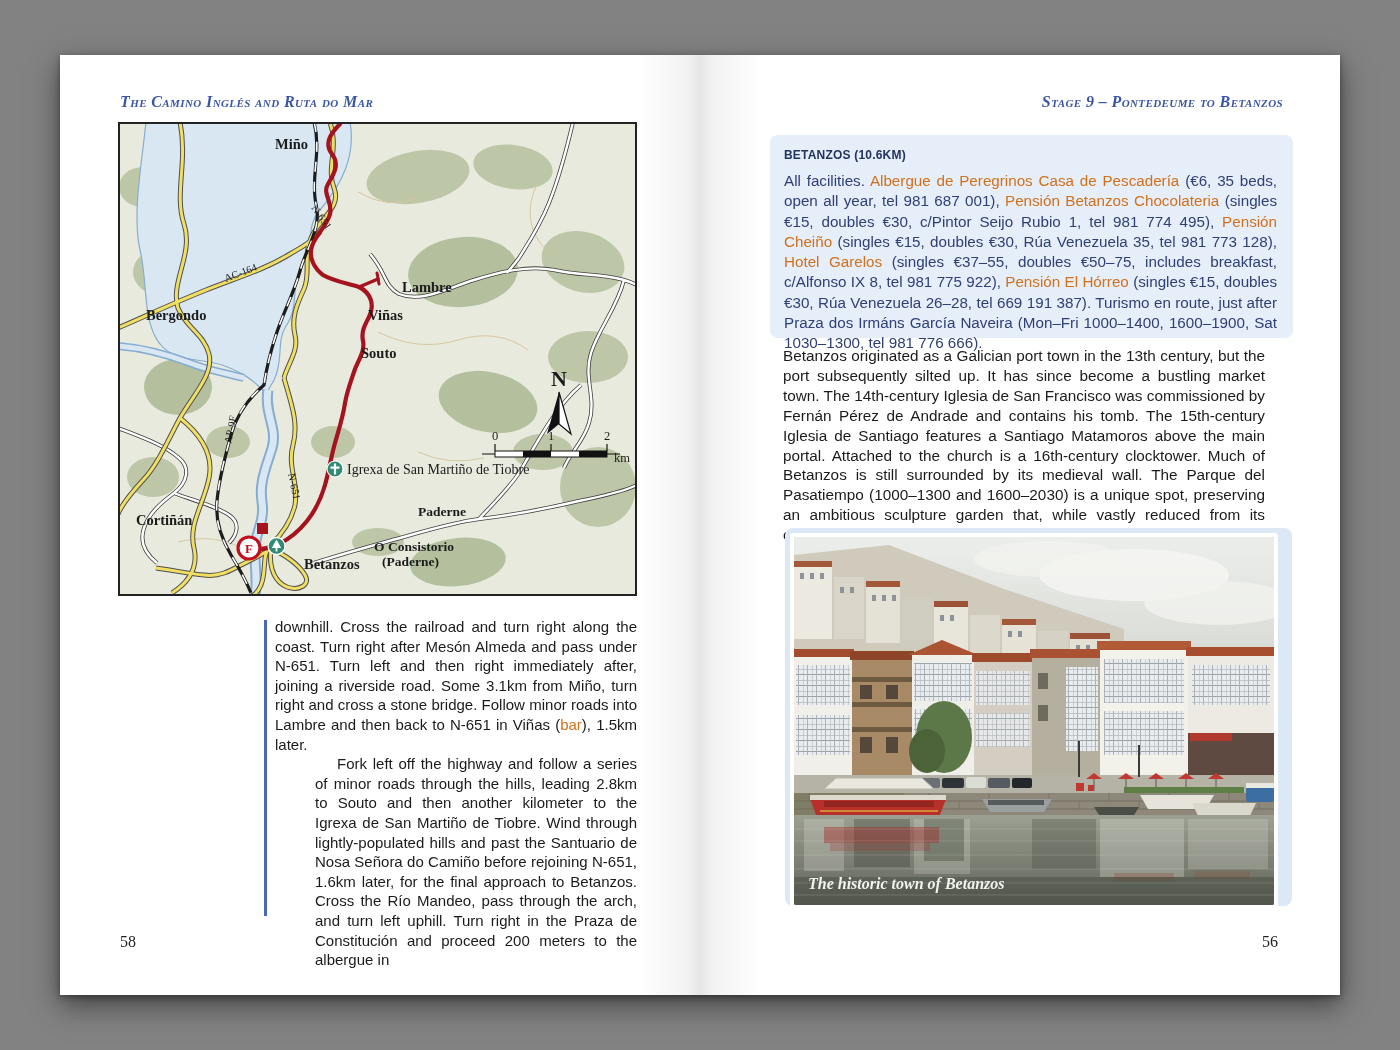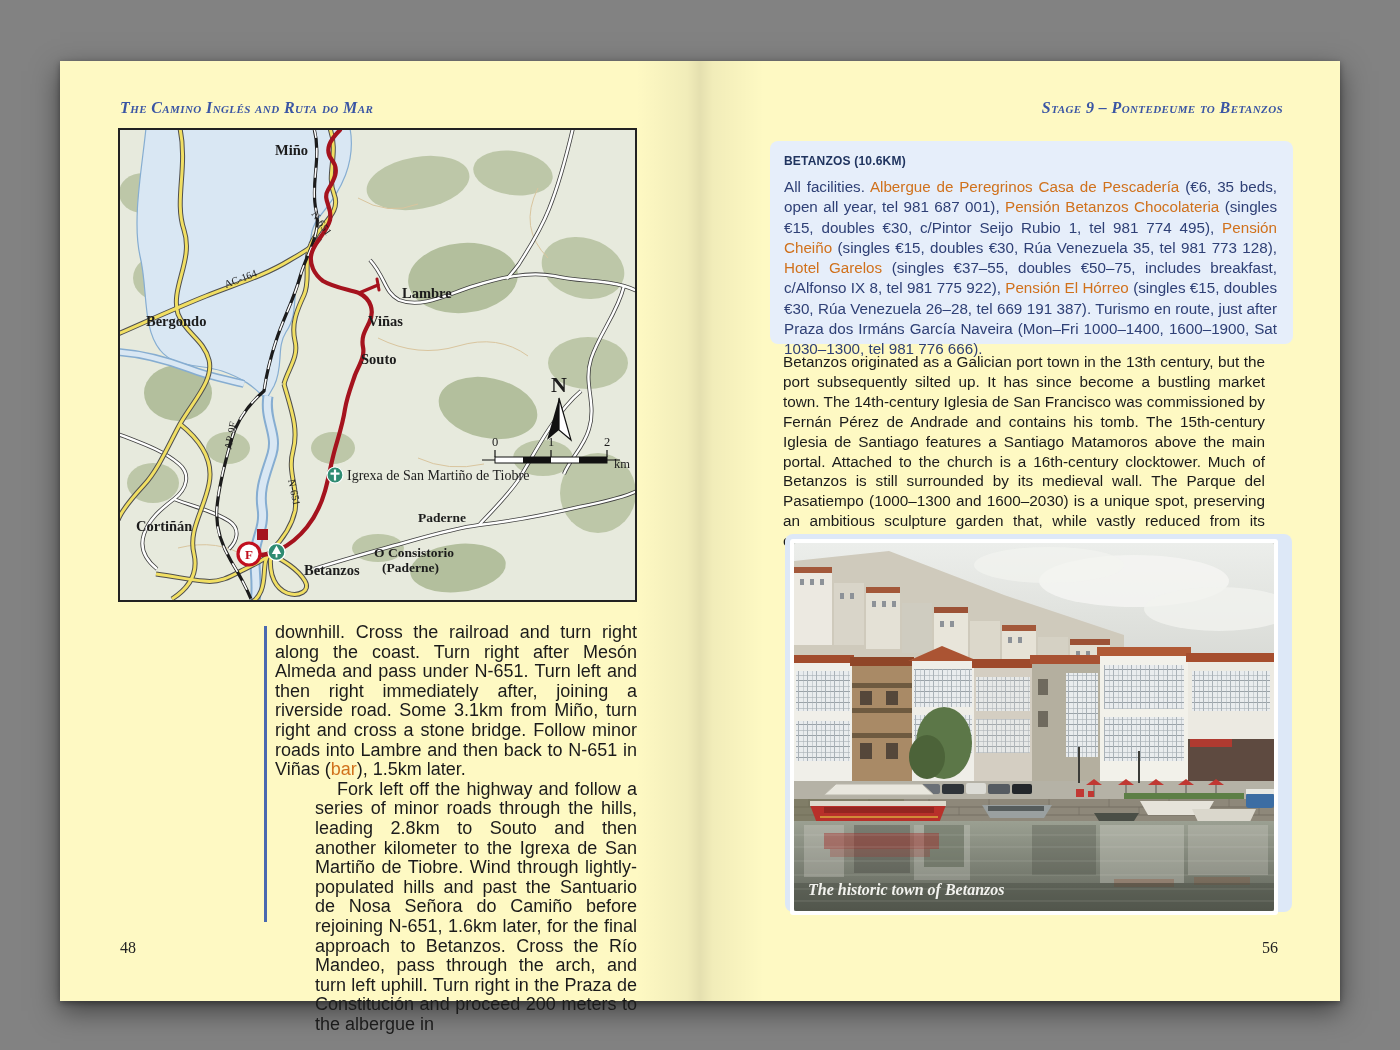--- a/index.html
+++ b/index.html
@@ -1,28 +1,28 @@
 <!DOCTYPE html>
 <html><head>
 <meta charset="utf-8">
 <style>
   html,body{margin:0;padding:0;width:1400px;height:1050px;overflow:hidden;
     background:#828282;font-family:"Liberation Sans",sans-serif;}
-  .spread{position:absolute;left:60px;top:61px;width:1280px;height:940px;
-    background:#fef9c3;box-shadow:0 10px 26px rgba(0,0,0,.5),0 2px 6px rgba(0,0,0,.35);}
+  .spread{position:absolute;left:60px;top:55px;width:1280px;height:940px;
+    background:#ffffff;box-shadow:0 10px 26px rgba(0,0,0,.5),0 2px 6px rgba(0,0,0,.35);}
   .gutter{position:absolute;left:576px;top:0;width:128px;height:100%;pointer-events:none;
     background:linear-gradient(to right,rgba(0,0,0,0),rgba(0,0,0,.05) 40%,rgba(0,0,0,.10) 50%,rgba(0,0,0,.05) 60%,rgba(0,0,0,0));}
   .runhead{position:absolute;top:38px;font-family:"Liberation Serif",serif;
     font-style:italic;font-variant:small-caps;font-weight:700;font-size:16px;
     letter-spacing:.4px;color:#3a55a4;}
   .runhead.left{left:60px;width:520px;}
   .runhead.right{left:740px;width:483px;text-align:right;}
   .mapbox{position:absolute;left:58px;top:67px;width:519px;height:474px;}
   .bodycol{position:absolute;left:215px;top:562px;width:362px;
-    font-size:18px;line-height:19.6px;color:#1b1b1b;text-align:justify;}
+    font-size:15px;line-height:19.6px;color:#1b1b1b;text-align:justify;}
   .bodycol p{margin:0;}
   .bodycol p + p{text-indent:22px;margin-left:40px;}
   .routerule{position:absolute;left:204px;top:565px;width:3px;height:296px;background:#4a69b0;}
   .pagenum{position:absolute;top:878px;font-family:"Liberation Serif",serif;
     font-size:16px;color:#222;}
   .pagenum.l{left:60px;}
   .pagenum.r{right:62px;text-align:right;}
   .infobox{position:absolute;left:710px;top:80px;width:523px;height:203px;
     background:#e6eefa;border-radius:8px;box-sizing:border-box;padding:13px 16px 12px 14px;
     color:#2f4076;}
@@ -196,21 +196,21 @@
       </g>
       <rect x="1" y="1" width="517" height="472" fill="none" stroke="#222222" stroke-width="2"></rect>
     </svg>
   </div>
 
   <div class="routerule"></div>
   <div class="bodycol">
     <p><span>downhill. Cross the railroad and turn right along the coast. Turn right after </span><span class="b">Mesón Almeda</span><span> and pass under N-651. Turn left and then right immediately after, joining a riverside road. Some 3.1km from Miño, turn right and cross a stone bridge. Follow minor roads into </span><span class="b">Lambre</span><span> and then back to N-651 in </span><span class="b">Viñas</span><span> (</span><span class="accent">bar</span><span>), 1.5km later.</span></p>
     <p><span>Fork left off the highway and follow a series of minor roads through the hills, leading 2.8km to </span><span class="b">Souto</span><span> and then another kilometer to the </span><span class="b">Igrexa de San Martiño de Tiobre</span><span>. Wind through lightly-populated hills and past the Santuario de Nosa Señora do Camiño before rejoining N-651, 1.6km later, for the final approach to Betanzos. Cross the Río Mandeo, pass through the arch, and turn left uphill. Turn right in the Praza de Constitución and proceed 200 meters to the albergue in</span></p>
   </div>
-  <div class="pagenum l">48</div>
+  <div class="pagenum l">58</div>
 
   <div class="runhead right">Stage 9 – Pontedeume to Betanzos</div>
 
   <div class="infobox">
     <h3>BETANZOS (10.6KM)</h3>
     <div class="txt"><span>All facilities. </span><span class="b accent">Albergue de Peregrinos Casa de Pescadería</span><span> (€6, 35 beds, open all year, tel 981 687 001), </span><span class="b accent">Pensión Betanzos Chocolateria</span><span> (singles €15, doubles €30, c/Pintor Seijo Rubio 1, tel 981 774 495), </span><span class="b accent">Pensión Cheiño</span><span> (singles €15, doubles €30, Rúa Venezuela 35, tel 981 773 128), </span><span class="b accent">Hotel Garelos</span><span> (singles €37–55, doubles €50–75, includes breakfast, c/Alfonso IX 8, tel 981 775 922), </span><span class="b accent">Pensión El Hórreo</span><span> (singles €15, doubles €30, Rúa Venezuela 26–28, tel 669 191 387). Turismo en route, just after Praza dos Irmáns García Naveira (Mon–Fri 1000–1400, 1600–1900, Sat 1030–1300, tel 981 776 666).</span></div>
   </div>
 
   <div class="rbody"><span>Betanzos originated as a Galician port town in the 13th century, but the port subsequently silted up. It has since become a bustling market town. The 14th-century </span><span class="b">Iglesia de San Francisco</span><span> was commissioned by Fernán Pérez de Andrade and contains his tomb. The 15th-century </span><span class="b">Iglesia de Santiago</span><span> features a Santiago Matamoros above the main portal. Attached to the church is a 16th-century clocktower. Much of Betanzos is still surrounded by its medieval wall. The </span><span class="b">Parque del Pasatiempo</span><span> (1000–1300 and 1600–2030) is a unique spot, preserving an ambitious sculpture garden that, while vastly reduced from its origins a century ago, is well worth a visit.</span></div>
 

